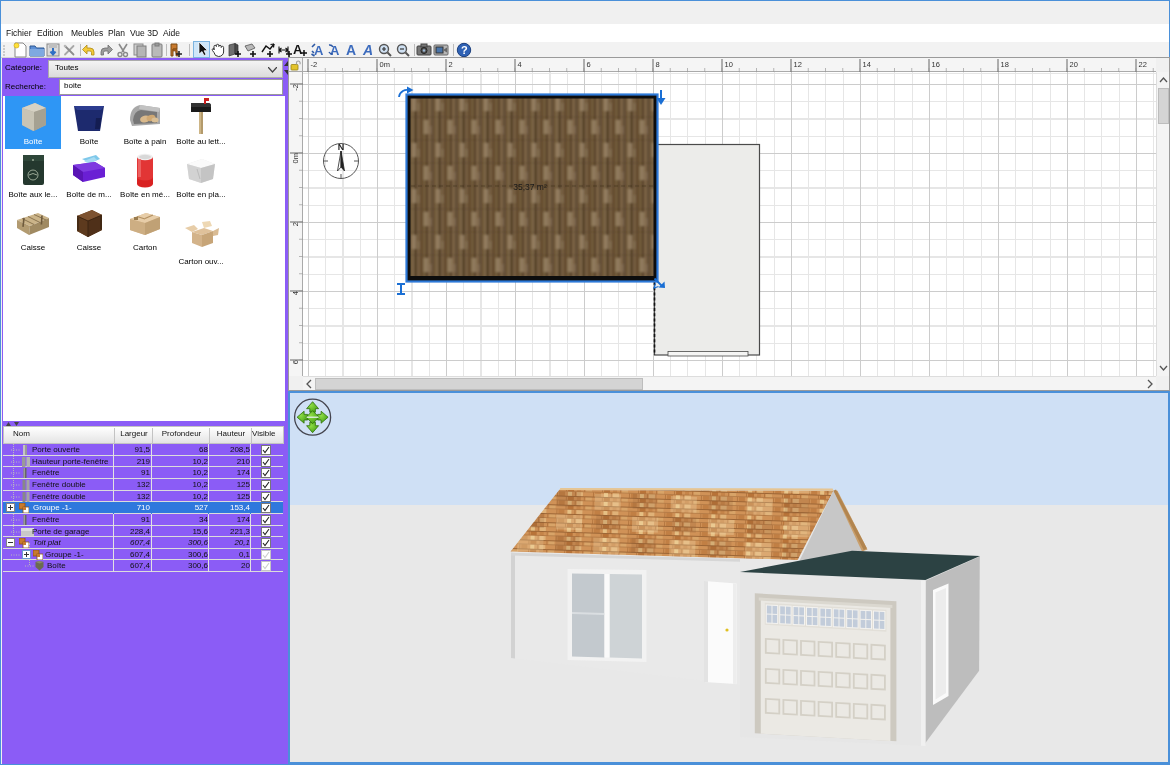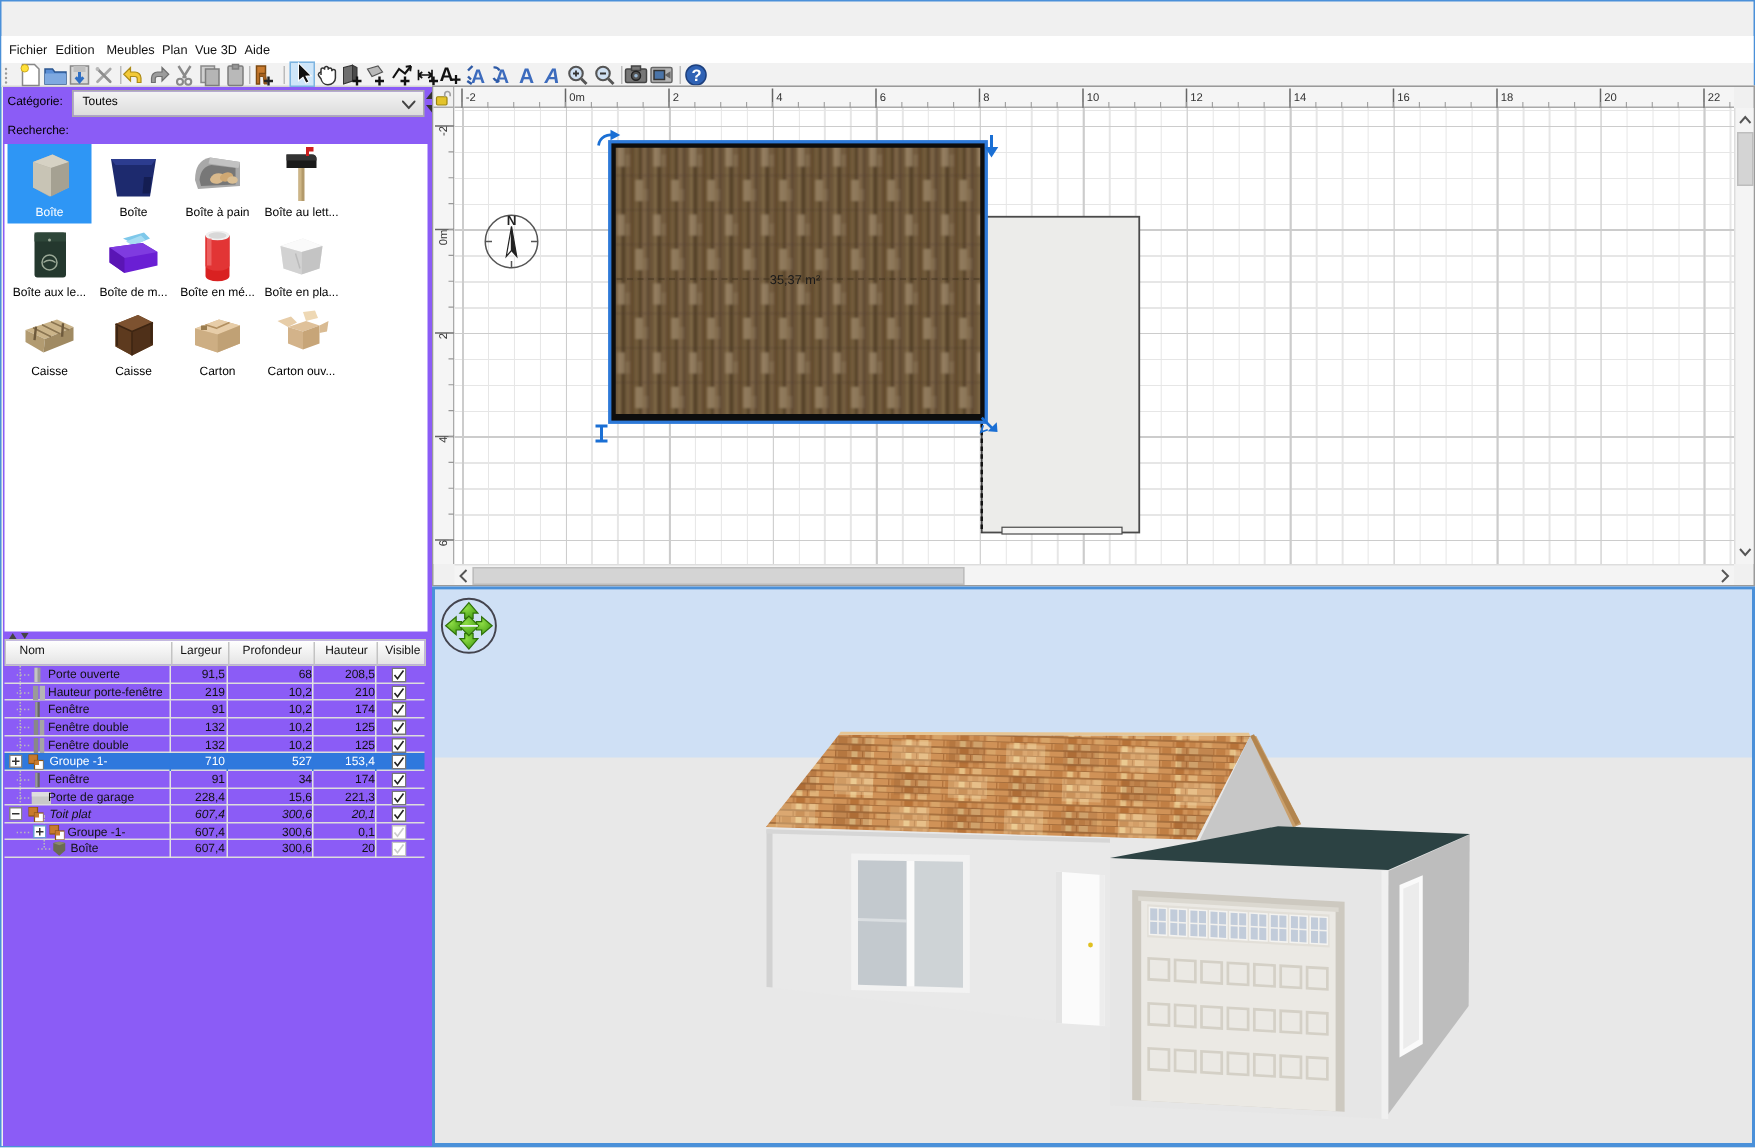--- a/index.html
+++ b/index.html
@@ -167,20 +167,23 @@
 </div>
 <div id="leftpanel">
   <span class="lbl" style="left:3px;top:5px">Catégorie:</span>
   <div id="catdrop">
         <span style="position:absolute;left:6px;top:2px">Toutes</span>
     <svg style="position:absolute;right:5px;top:6px" width="9" height="6">
           <path d="M0,0 L4.5,5 L9,0" fill="none" stroke="#444" stroke-width="1.3"></path>
         </svg>
   </div>
   <span class="lbl" style="left:3px;top:24px">Recherche:</span>
+  <div id="searchbox">
+        <span style="position:absolute;left:4px;top:1px">boite</span>
+      </div>
   <div id="catalog">
 
     <div class="cat-cell" style="left:2px;top:0;background:#2e96f5">
       <svg class="cat-ico" viewBox="0 0 38 38">
             <polygon points="8,10 21,5 32,10 32,27 19,33 8,27" fill="#b8b4a5"></polygon>
             <polygon points="8,10 21,5 32,10 20,14" fill="#d6d2c4"></polygon>
             <polygon points="8,10 20,14 20,33 8,27" fill="#c8c4b5"></polygon>
             <polygon points="20,14 32,10 32,27 20,33" fill="#a5a192"></polygon>
           </svg>
       <div class="cat-lab" style="color:#fff">Boîte</div>
@@ -282,21 +285,21 @@
       <svg class="cat-ico" viewBox="0 0 38 38">
             <polygon points="4,15 20,9 34,13 34,25 19,31 4,26" fill="#d9bb93"></polygon>
             <polygon points="4,15 20,9 34,13 19,19" fill="#e7cda8"></polygon>
             <polygon points="4,15 19,19 19,31 4,26" fill="#cdae83"></polygon>
             <polygon points="19,19 34,13 34,25 19,31" fill="#c0a175"></polygon>
             <path d="M11,12.5 l8,2.5 M27,11 l-8,3.5" stroke="#b28f60" stroke-width="1.2"></path>
             <rect x="8" y="13" width="4" height="3" fill="#9a7d50"></rect>
           </svg>
       <div class="cat-lab">Carton</div>
     </div>
-    <div class="cat-cell" style="left:170px;top:106px">
+    <div class="cat-cell" style="left:170px;top:120px">
       <svg class="cat-ico" viewBox="0 0 38 38">
             <polygon points="10,14 22,10 31,13 20,17" fill="#dfc19a"></polygon>
             <polygon points="10,14 20,17 20,29 10,25" fill="#d3b38a"></polygon>
             <polygon points="20,17 31,13 31,25 20,29" fill="#c7a578"></polygon>
             <polygon points="10,14 3,10 12,7 16,11" fill="#e7cda8"></polygon>
             <polygon points="22,10 20,4 28,3 30,8" fill="#eed8b4"></polygon>
             <polygon points="31,13 37,10 36,17 31,18" fill="#d9bb93"></polygon>
           </svg>
       <div class="cat-lab">Carton ouv...</div>
     </div>
@@ -308,21 +311,21 @@
       </svg>
 <svg class="abs" style="left:282px;top:3px" width="5" height="16">
         <polygon points="0,5 4,0 4,5" fill="#333"></polygon>
         <polygon points="0,9 4,9 4,14" fill="#333"></polygon>
       </svg>
 <div id="table-hdr">
 <span style="position:absolute;left:9px;top:2px">Nom</span>
 <span style="position:absolute;left:111px;top:2px;width:38px;text-align:center">Largeur</span>
 <span style="position:absolute;left:149px;top:2px;width:57px;text-align:center">Profondeur</span>
 <span style="position:absolute;left:206px;top:2px;width:42px;text-align:center">Hauteur</span>
-<span style="position:absolute;left:248px;top:2px;width:33px;text-align:center">Visible</span>
+<span style="position:absolute;left:248px;top:2px;width:33px;text-align:left">Visible</span>
 <div style="position:absolute;left:110px;top:1px;width:1px;height:15px;background:#c3c3c3"></div>
 <div style="position:absolute;left:148px;top:1px;width:1px;height:15px;background:#c3c3c3"></div>
 <div style="position:absolute;left:205px;top:1px;width:1px;height:15px;background:#c3c3c3"></div>
 <div style="position:absolute;left:247px;top:1px;width:1px;height:15px;background:#c3c3c3"></div>
 </div>
 <div id="table-body">
 <div style="position:absolute;left:10px;top:0;width:1px;height:99px;border-left:1px dotted #bbb"></div>
 <div style="position:absolute;left:26px;top:99px;width:1px;height:22px;border-left:1px dotted #bbb"></div>
 <div class="trow" style="top:0px;height:12px;">
           <div style="position:absolute;left:110px;top:0;width:1px;height:12px;background:#e2e2e2"></div>

